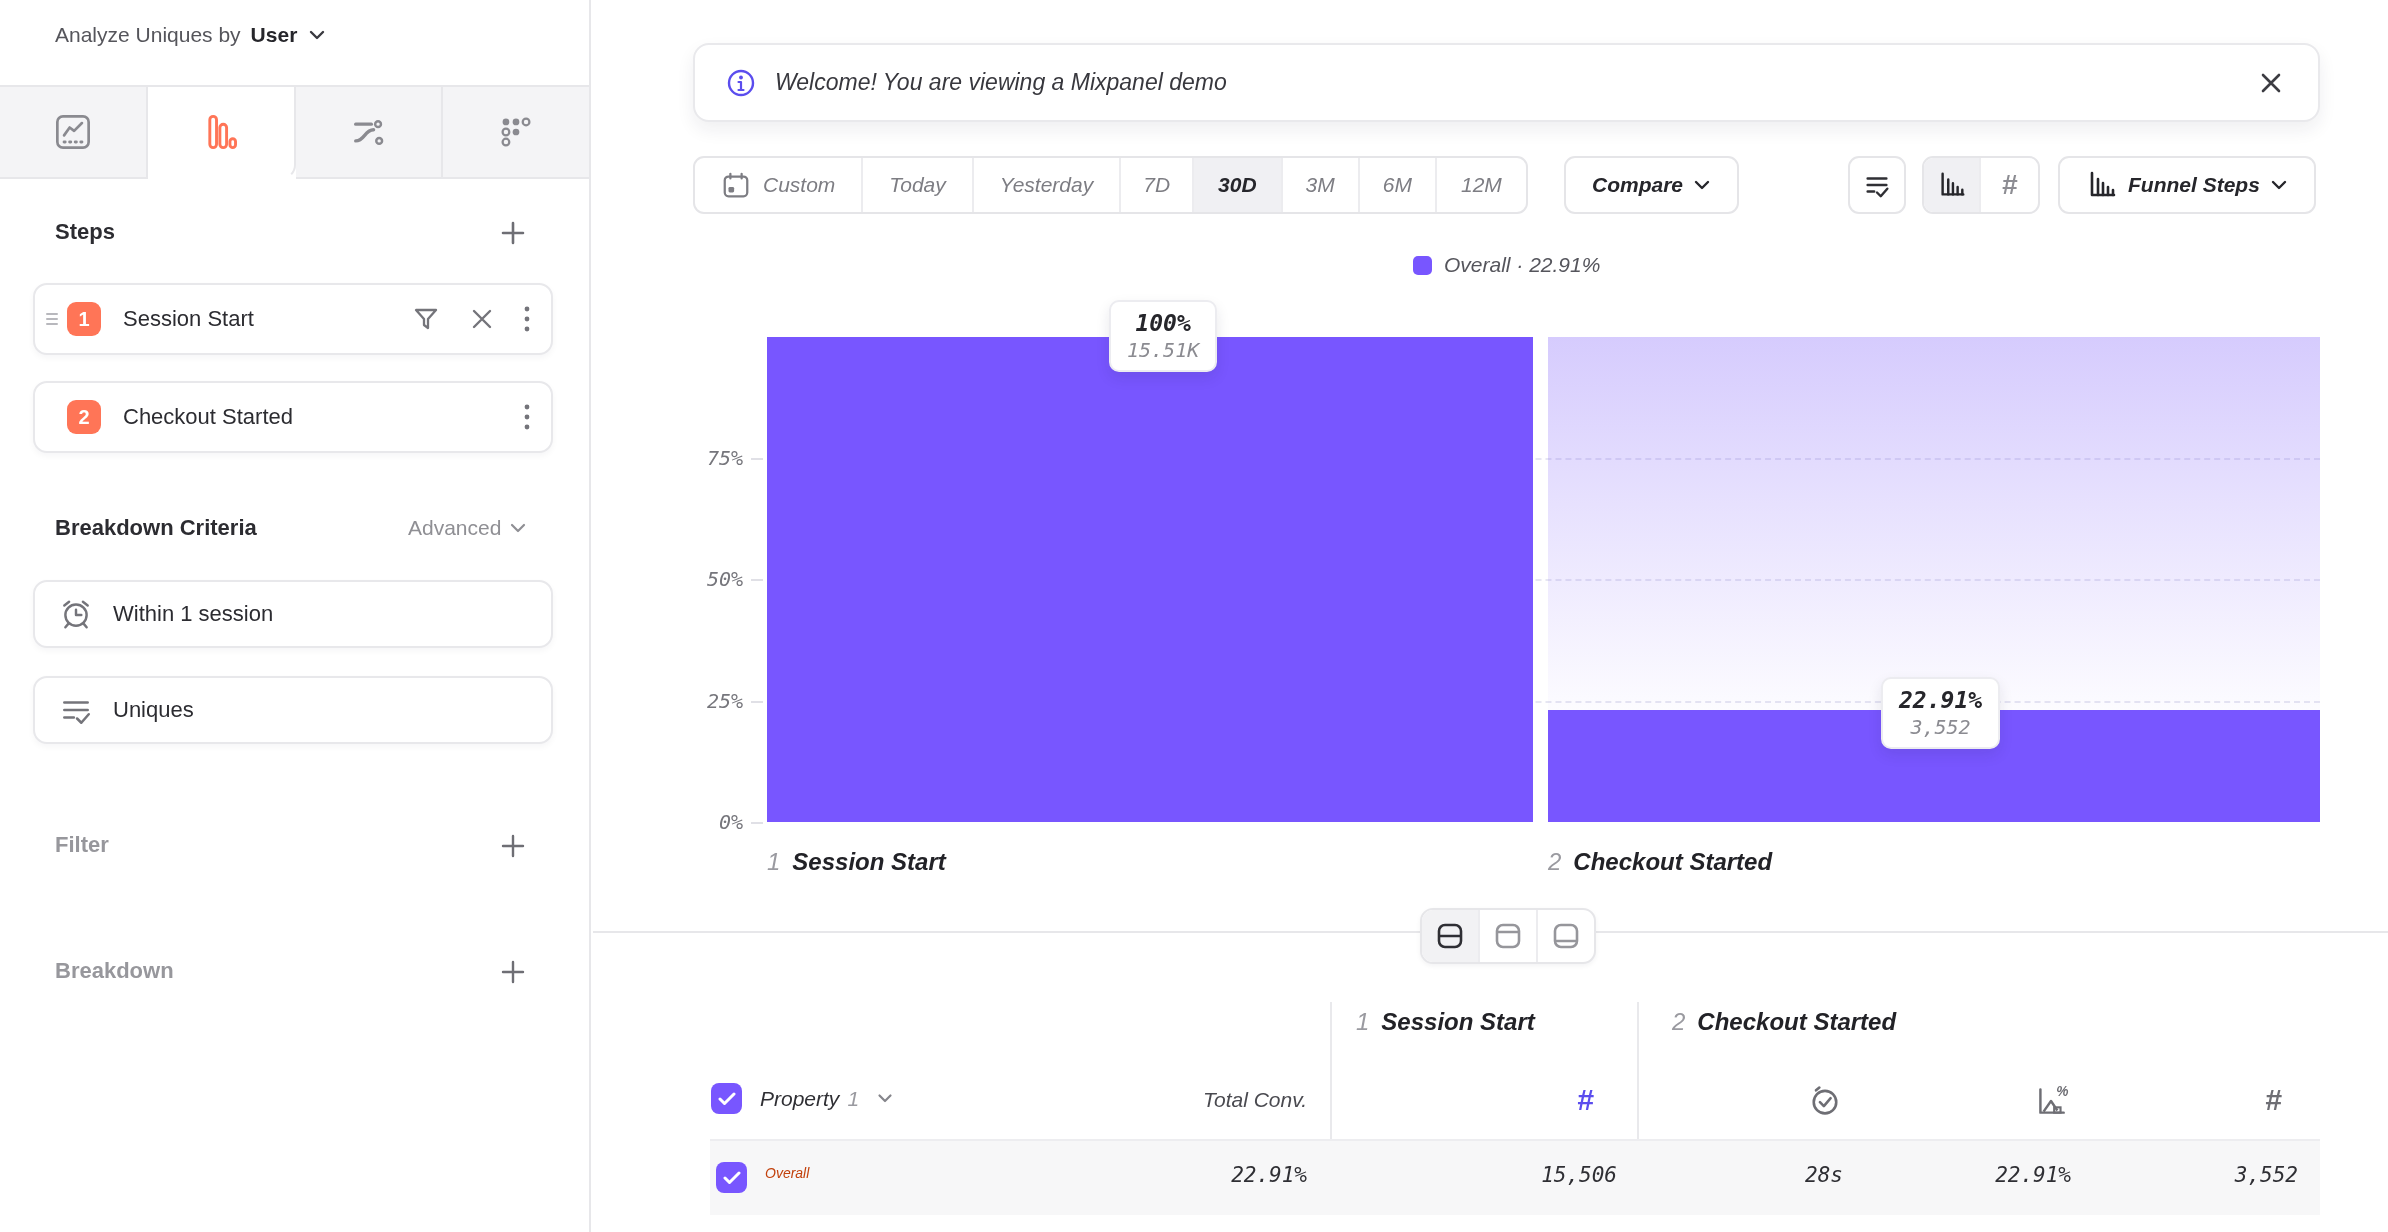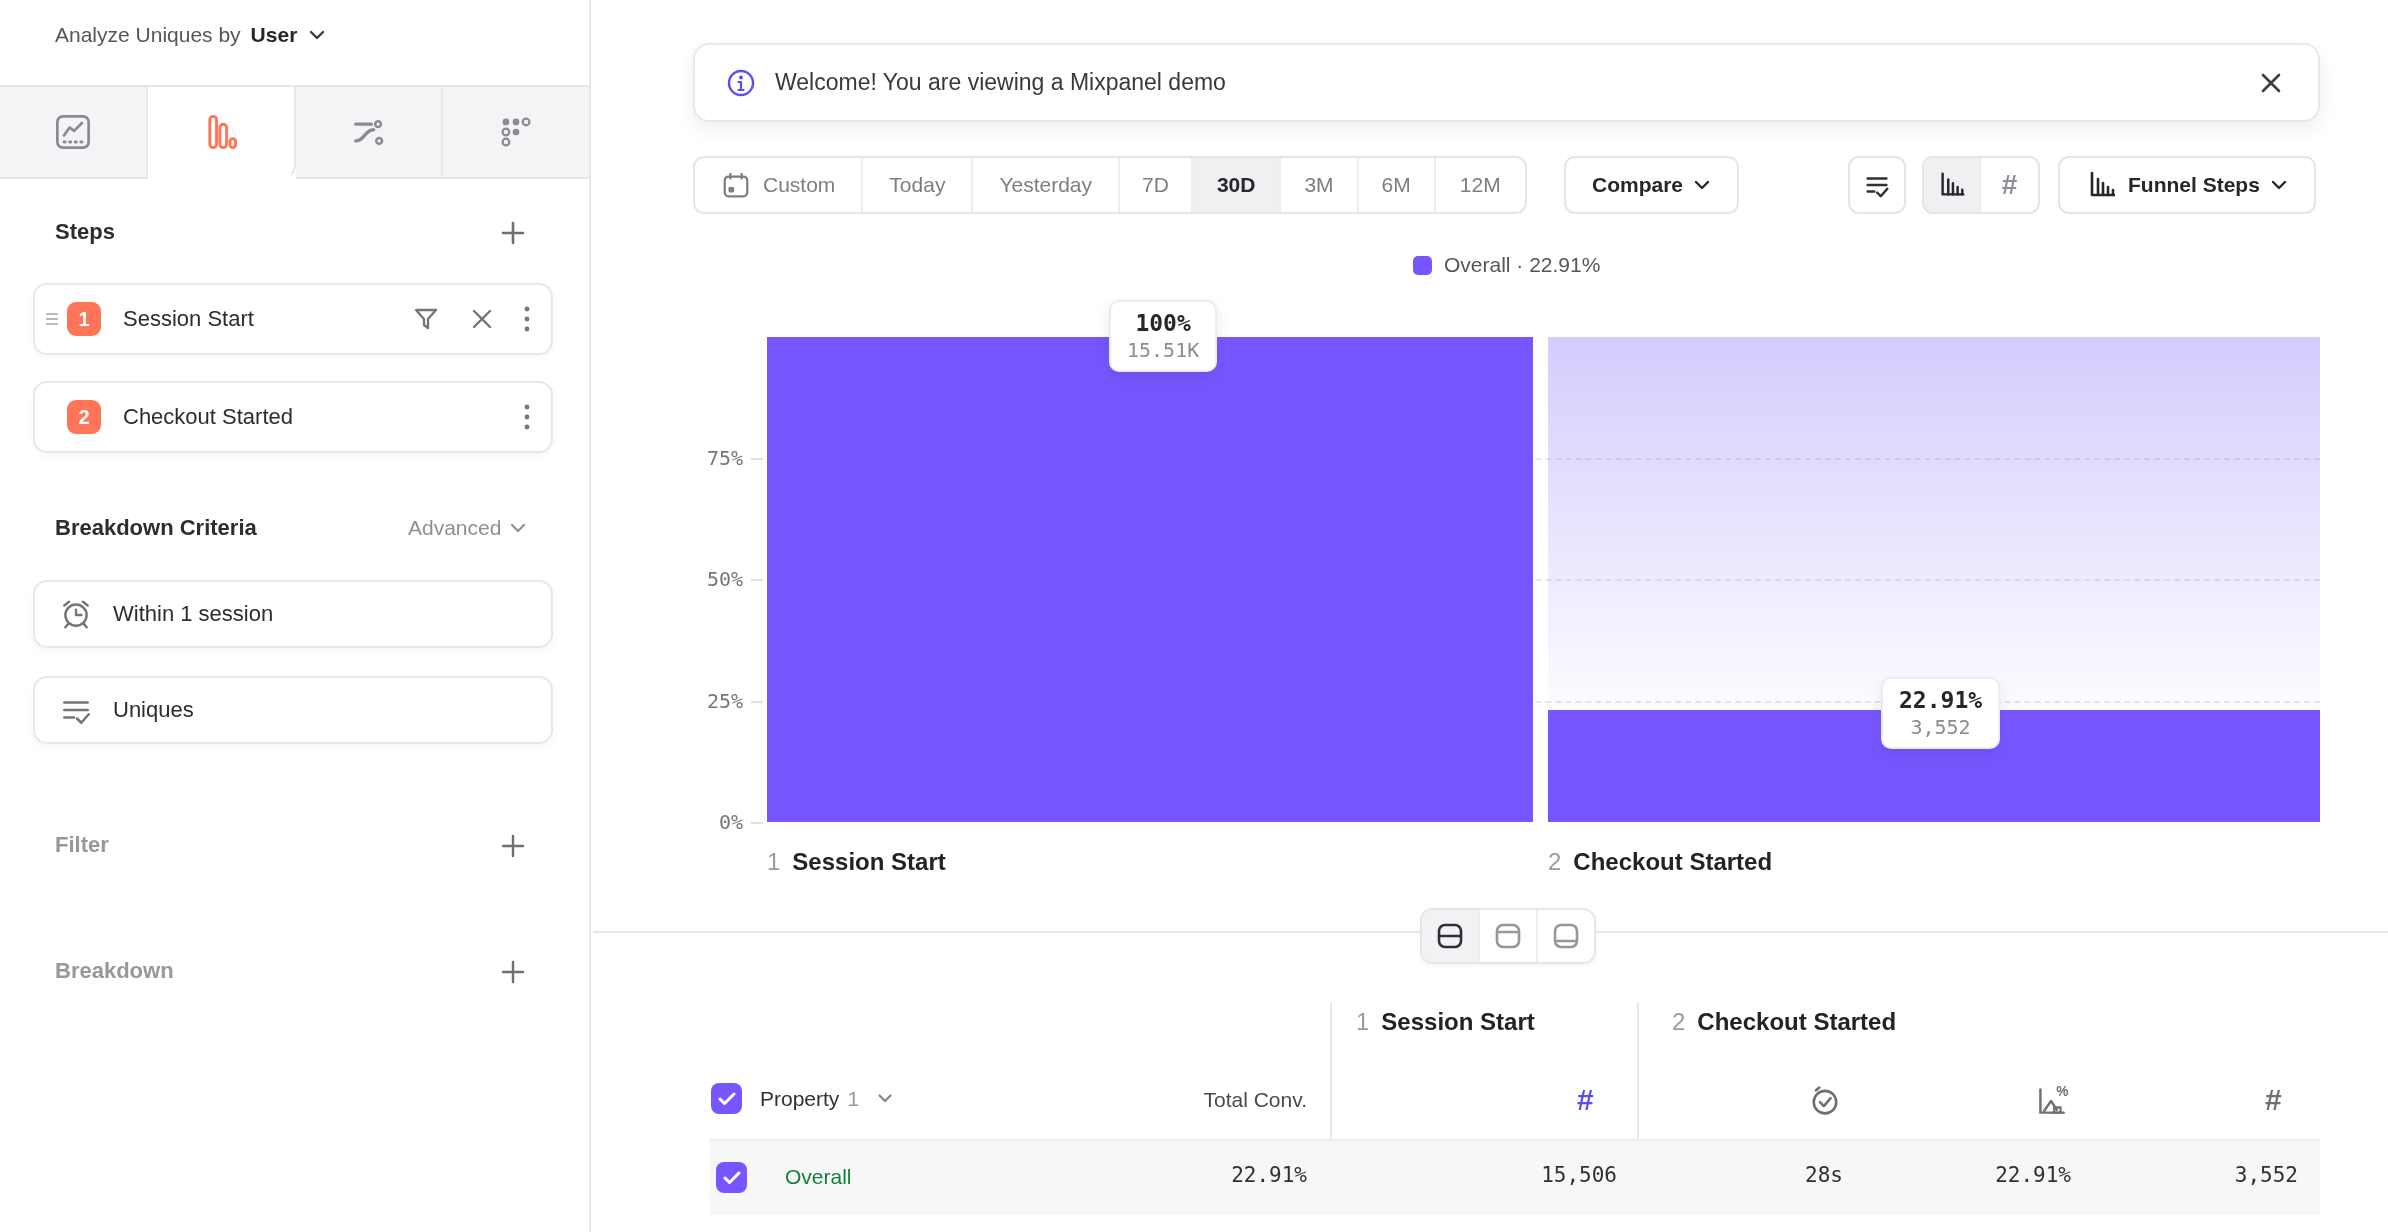--- a/index.html
+++ b/index.html
@@ -22,21 +22,21 @@
   .side-heading.muted { color:#97979c; }
   .plus-btn { position:absolute; left:497px; width:32px; height:32px; color:#6e6e74; display:flex; align-items:center; justify-content:center; cursor:pointer; }
   .card { position:absolute; left:33px; width:520px; background:#fff; border:2px solid #e8e8eb; border-radius:14px; box-shadow:0 3px 6px rgba(20,20,40,0.04); display:flex; align-items:center; }
   .step-badge { width:34px; height:34px; border-radius:9px; background:#ff7557; color:#fff; font-size:20px; font-weight:700; display:flex; align-items:center; justify-content:center; flex:none; }
   .step-label { font-size:22px; font-weight:500; color:#2c2c31; margin-left:22px; flex:1; }
   .icon-btn { color:#74747a; display:flex; align-items:center; justify-content:center; cursor:pointer; }
   .adv-row { position:absolute; left:408px; width:130px; display:flex; align-items:center; gap:8px; font-size:21px; color:#8f8f94; cursor:pointer; }
   .crit-label { font-size:22px; font-weight:500; color:#2c2c31; margin-left:20px; }
 
   
-  #main { position:absolute; left:593px; top:0; width:1795px; height:1180px; }
+  #main { position:absolute; left:593px; top:0; width:1795px; height:1180px;font-style:italic; }
   #banner { position:absolute; left:100px; top:43px; width:1627px; height:79px; background:#fff; border:2px solid #e9e9ec; border-radius:16px; box-shadow:0 8px 18px rgba(30,30,60,0.07); display:flex; align-items:center; }
   #banner .msg { font-size:23px; color:#38383e; font-weight:500; margin-left:18px; }
 
   .seg-group { position:absolute; height:58px; background:#fff; border:2px solid #e5e5e8; border-radius:11px; display:flex; align-items:stretch; overflow:hidden;justify-content:space-between; }
   .seg { display:flex; align-items:center; justify-content:center; font-size:21px; color:#7d7d83; border-right:2px solid #ececef; cursor:pointer; white-space:nowrap; }
   .seg:last-child { border-right:none; }
   .seg.active { background:#f0f0f3; color:#26262b; font-weight:700; }
   .btn { position:absolute; height:58px; background:#fff; border:2px solid #e5e5e8; border-radius:11px; display:flex; align-items:center; justify-content:center; gap:10px; font-size:21px; font-weight:600; color:#26262b; cursor:pointer; }
 
   
@@ -67,21 +67,21 @@
   .group-header .idx { color:#9a9aa0; }
   .group-header .lbl { color:#222227; font-weight:600; }
   .checkbox { width:31px; height:31px; border-radius:8px; background:#7856ff; display:flex; align-items:center; justify-content:center; flex:none; cursor:pointer; }
   #prop-row { position:absolute; left:118px; top:1083px; display:flex; align-items:center; gap:18px; }
   #prop-row .prop { font-size:21px; font-weight:500; color:#2f2f34; }
   #prop-row .propidx { font-size:21px; color:#9a9aa0; margin-left:-10px; }
   .hdr-cell { position:absolute; top:1088px; font-size:21px; color:#4a4a50; text-align:right; }
   .hdr-icon { position:absolute; top:1083px; }
   #data-row { position:absolute; left:117px; top:1139px; width:1610px; height:76px; background:#f7f7f8; border-top:2px solid #ededf0; }
   #data-row .rowcheck { position:absolute; left:6px; top:21px; }
-  #data-row .rowlabel { position:absolute; left:55px; top:24px; font-size:21px; color:#15803d;margin-left:20px; }
+  #data-row .rowlabel { position:absolute; left:55px; top:24px; font-size:14px; color:#c2410c; }
   .num { position:absolute; top:1163px; font-family:"DejaVu Sans Mono", monospace; font-size:21px; color:#2f2f34; text-align:right; }
 </style>
 </head>
 <body>
 
 <div id="app">
 
   <div id="sidebar">
 
     <div class="analyze-row">

